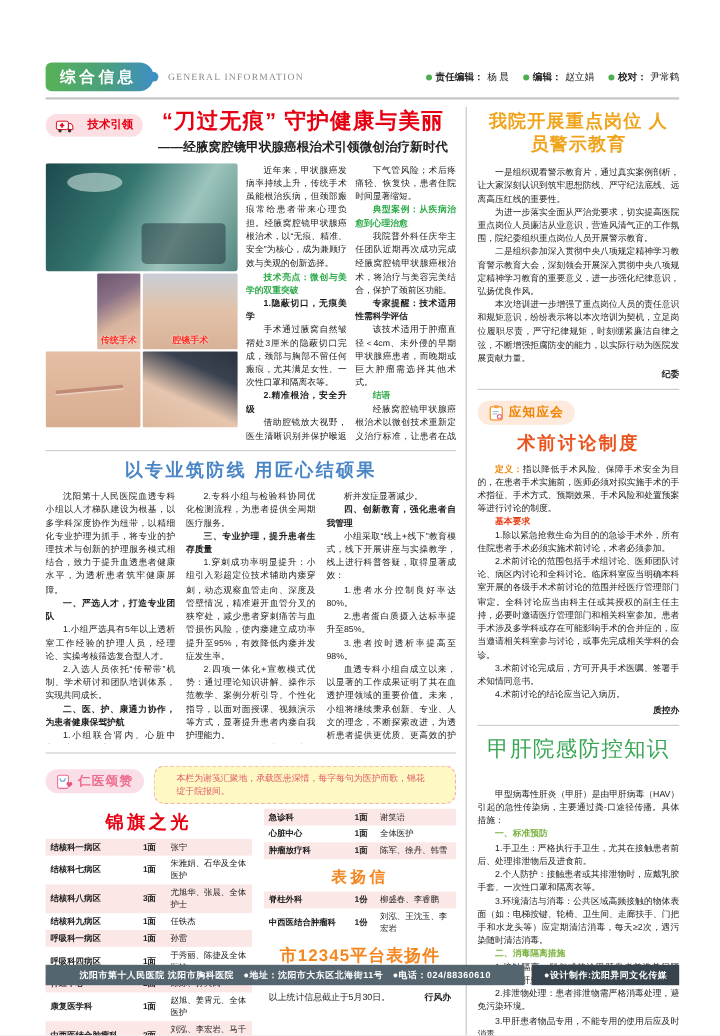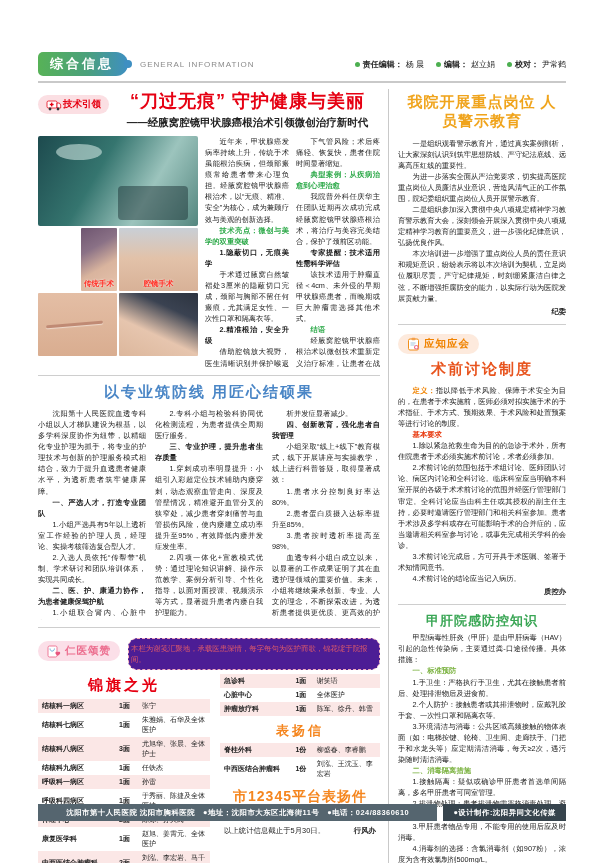--- a/index.html
+++ b/index.html
@@ -1,39 +1,39 @@
 <!DOCTYPE html>
 <html><head>
 <meta charset="utf-8">
 <style>
   * { margin:0; padding:0; box-sizing:border-box; }
   html,body { background:#e9e9e9; }
   body { font-family:"Liberation Sans", sans-serif; }
   .page { position:relative; width:600px; height:863px; background:#fff; margin:0 auto; padding:52px 34px 0 38px; overflow:hidden; }
 
   
-  .masthead { display:flex; align-items:center; }
+  .masthead { display:flex; align-items:center;font-family:Liberation Serif, serif; }
   .section-badge { position:relative; background:linear-gradient(90deg,#57b257 0%,#4aa07c 55%,#3e8fc2 100%); color:#fff; font-weight:bold; font-size:13px; letter-spacing:3px; padding:3px 14px 3px 12px; border-radius:5px 12px 12px 5px; }
   .section-badge::after { content:""; position:absolute; right:-4px; top:50%; width:8px; height:8px; margin-top:-4px; background:#3e8fc2; border-radius:50%; }
   .section-en { font-size:8px; color:#8a8a8a; letter-spacing:1px; margin-left:12px; flex:1; }
   .editors { display:flex; gap:12px; font-size:8px; color:#222; white-space:nowrap; }
   .editors .ed { display:flex; align-items:center; gap:3px; }
   .dot { width:5px; height:5px; border-radius:50%; background:#4caf50; display:inline-block; }
   .ed b { font-weight:bold; }
   .rule { border-bottom:2px solid #c9c9c9; margin-top:5px; }
 
   
   .columns { display:flex; margin-top:6px; }
   .col-left { width:342px; }
   .col-right { flex:1; border-left:1px solid #c9c9c9; margin-left:8px; padding-left:9px; }
   .divider { border-top:1px solid #cecece; margin:7px 0; }
 
   
   .a-head { display:flex; align-items:flex-start; gap:6px; }
-  .tech-badge { display:flex; align-items:center; gap:1px; background:#fbdfe3; border-radius:11px; padding:3px 8px; margin-top:6px; flex:0 0 auto; }
+  .tech-badge { display:flex; align-items:center; gap:11px; background:#fbdfe3; border-radius:11px; padding:3px 8px; margin-top:6px; flex:0 0 auto; }
   .tech-badge span { color:#e60012; font-weight:bold; font-size:9.5px; }
   .a-titles { flex:1; text-align:center; }
   .a-title { color:#e60012; font-size:18px; font-weight:bold; letter-spacing:1px; }
   .a-sub { color:#222; font-size:10.5px; font-weight:bold; margin-top:3px; }
   .a-body { display:flex; gap:7px; margin-top:6px; height:232px; overflow:hidden; }
   .a-figures { width:160px; flex:0 0 auto; display:flex; flex-direction:column; gap:2px; }
   .photo-or { position:relative; height:90px; border-radius:2px; background:linear-gradient(120deg,#1d4a4e 0%,#35756f 38%,#9cc4bd 68%,#54867f 100%); overflow:hidden; }
   .photo-or::before { content:""; position:absolute; left:18px; top:8px; width:46px; height:16px; border-radius:50%; background:rgba(220,240,235,.55); }
   .photo-or::after { content:""; position:absolute; right:10px; bottom:6px; width:70px; height:34px; border-radius:4px; background:rgba(20,40,45,.45); }
   .grid2 { display:grid; grid-template-columns:1fr 1fr; gap:2px; }
@@ -57,27 +57,27 @@
   
   .b-title { text-align:center; color:#4a86c6; font-size:15px; font-weight:bold; letter-spacing:2px; margin:4px 0 6px; }
   .b-cols { display:flex; gap:9px; height:212px; overflow:hidden; }
 
   
   .gold-title { color:#f0a41c; font-size:15px; font-weight:bold; text-align:center; line-height:1.25; letter-spacing:1px; margin:4px 6px 7px; }
   .side-body { font-size:7.3px; line-height:1.52; color:#1c1c1c; text-align:justify; }
   .know-badge { display:inline-flex; align-items:center; gap:4px; background:#fdeadd; border-radius:11px; padding:3px 9px; margin:2px 0 4px; }
   .know-badge span { color:#f08300; font-weight:bold; font-size:10.5px; letter-spacing:1px; }
   .orange-title { color:#e8541e; font-size:15px; font-weight:bold; text-align:center; letter-spacing:2px; margin:2px 0 6px; }
-  .green-title { color:#3aa655; font-size:13px; font-weight:bold; text-align:center; letter-spacing:1px; margin:4px 0 2px; }
+  .green-title { color:#3aa655; font-size:18px; font-weight:normal; text-align:center; letter-spacing:1px; margin:4px 0 20px; }
 
   
   .praise-head { display:flex; align-items:flex-start; gap:8px; margin-top:10px; }
   .praise-badge { display:flex; align-items:center; gap:4px; background:#fbdfe8; border-radius:11px; padding:3px 9px; flex:0 0 auto; margin-top:3px; }
   .praise-badge span { color:#ec6d8e; font-weight:bold; font-size:10.5px; letter-spacing:1px; }
-  .praise-note { flex:1; background:#4c1d95; border:1px dashed #f3aebe; border-radius:9px; color:#e05a6a; font-size:7.4px; line-height:1.5; padding:4px 2px; }
+  .praise-note { flex:1; background:#fef9c3; border:1px dashed #f3aebe; border-radius:9px; color:#e05a6a; font-size:7.4px; line-height:1.5; padding:4px 18px; }
   .praise-cols { display:flex; gap:10px; margin-top:4px; }
   .praise-left { width:172px; flex:0 0 auto; }
   .praise-right { flex:1; }
   .flag-title { text-align:center; color:#e60012; font-size:15px; font-weight:bold; letter-spacing:3px; margin:2px 0 4px; }
   .letter-title { text-align:center; color:#f5861f; font-size:13px; font-weight:bold; letter-spacing:3px; margin:6px 0 3px; }
   .p12345-title { text-align:center; color:#f5861f; font-size:14px; font-weight:bold; letter-spacing:1px; margin:7px 0 4px; }
   .ptable { font-size:7px; color:#222; }
   .ptable .trow { display:flex; align-items:center; padding:2px 4px; }
   .ptable .trow:nth-child(odd) { background:#fbe7e6; }
   .tc0 { width:47%; font-weight:bold; }

